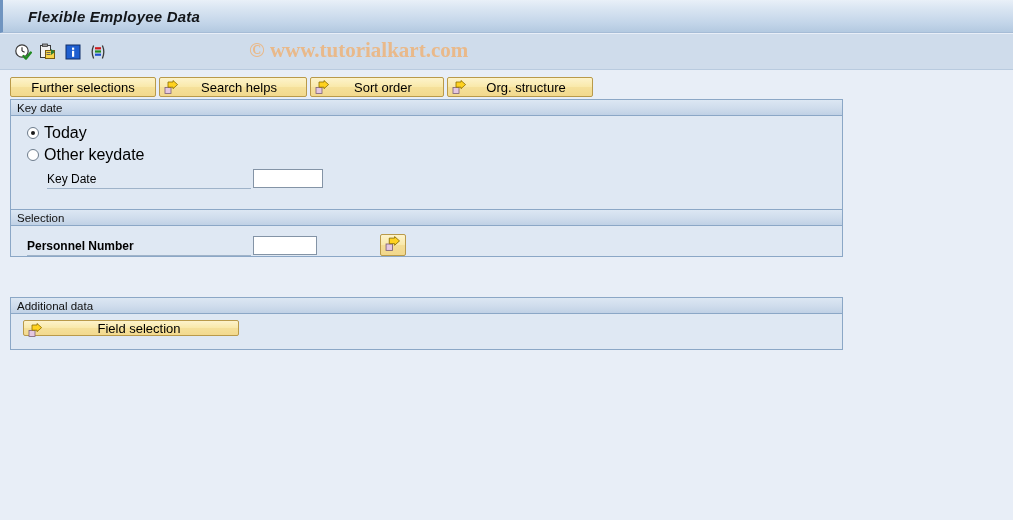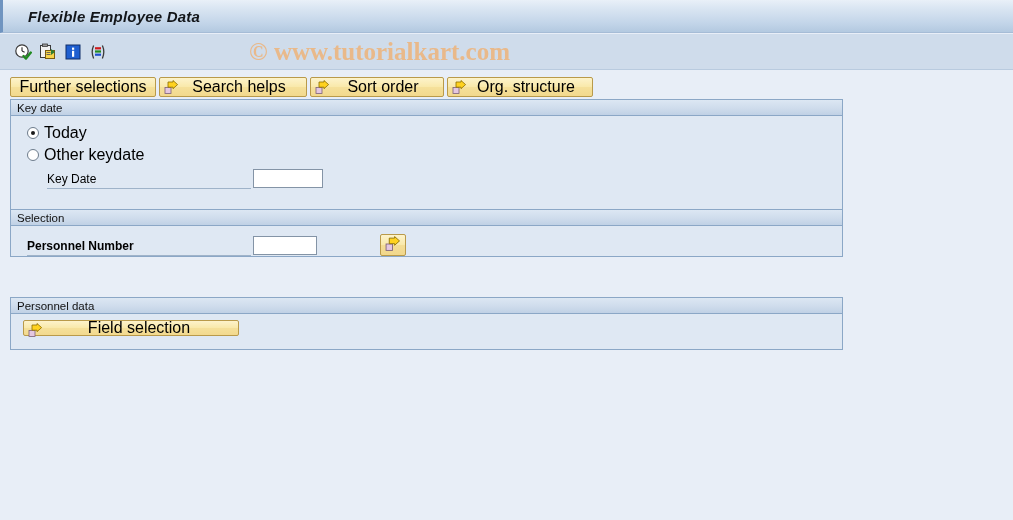--- a/index.html
+++ b/index.html
@@ -64,21 +64,21 @@
     display: inline-flex;
     align-items: center;
     justify-content: center;
     cursor: pointer;
   }
   .watermark {
     position: absolute;
     left: 249px;
     top: 38px;
     font-family: "Liberation Serif", serif;
-    font-size: 25px;
+    font-size: 21px;
     font-weight: bold;
     color: #e9b98a;
     white-space: nowrap;
     pointer-events: none;
   }
 
   
   .content {
     position: absolute;
     left: 0; top: 71px;
@@ -94,21 +94,21 @@
     top: 6px;
     display: flex;
     gap: 3px;
   }
   .sapbtn {
     height: 20px;
     background: linear-gradient(to bottom, #fdf3cb 0%, #f9e9ab 48%, #f5e09a 52%, #f2d98e 100%);
     border: 1px solid #b99a4a;
     border-radius: 2px;
     font-family: "Liberation Sans", sans-serif;
-    font-size: 16px;
+    font-size: 13px;
     color: #000;
     display: inline-flex;
     align-items: center;
     justify-content: center;
     position: relative;
     cursor: pointer;
     padding: 0;
   }
   .sapbtn .blabel {
     width: 100%;
@@ -373,21 +373,21 @@
             <rect x="1" y="7.5" width="6" height="6" fill="#e4c7e0" stroke="#7b5f78" stroke-width="0.8"></rect>
             <path d="M4 2 h5 V0.5 L13.6 4.6 L9 8.7 V7.2 H4 Z" fill="#ffd21f" stroke="#8a6c00" stroke-width="0.8" stroke-linejoin="round"></path>
           </svg>
         </span>
       </div>
     </div>
   </div>
 
   <div class="panel" id="panel-additional">
     <div class="panel-header">
-      <span>Personnel data</span>
+      <span>Additional data</span>
     </div>
     <div class="panel-body">
 
       <button class="sapbtn btn-fieldsel">
         <span class="arrow-ico">
           <svg width="15" height="15" viewBox="0 0 15 15">
             <rect x="1" y="7.5" width="6" height="6" fill="#e4c7e0" stroke="#7b5f78" stroke-width="0.8"></rect>
             <path d="M4 2 h5 V0.5 L13.6 4.6 L9 8.7 V7.2 H4 Z" fill="#ffd21f" stroke="#8a6c00" stroke-width="0.8" stroke-linejoin="round"></path>
           </svg>
         </span>

